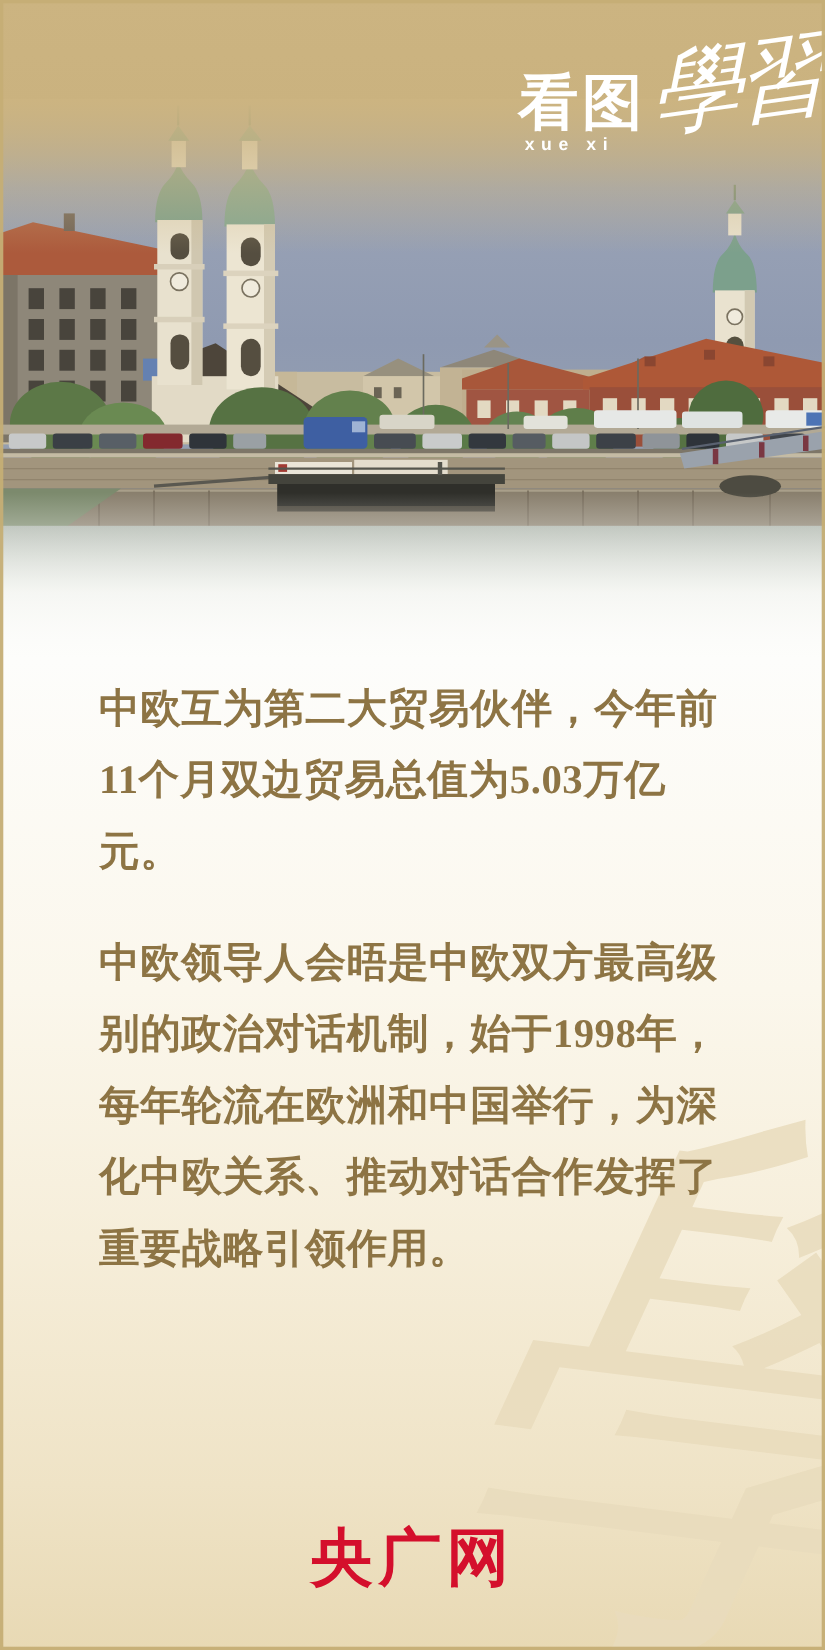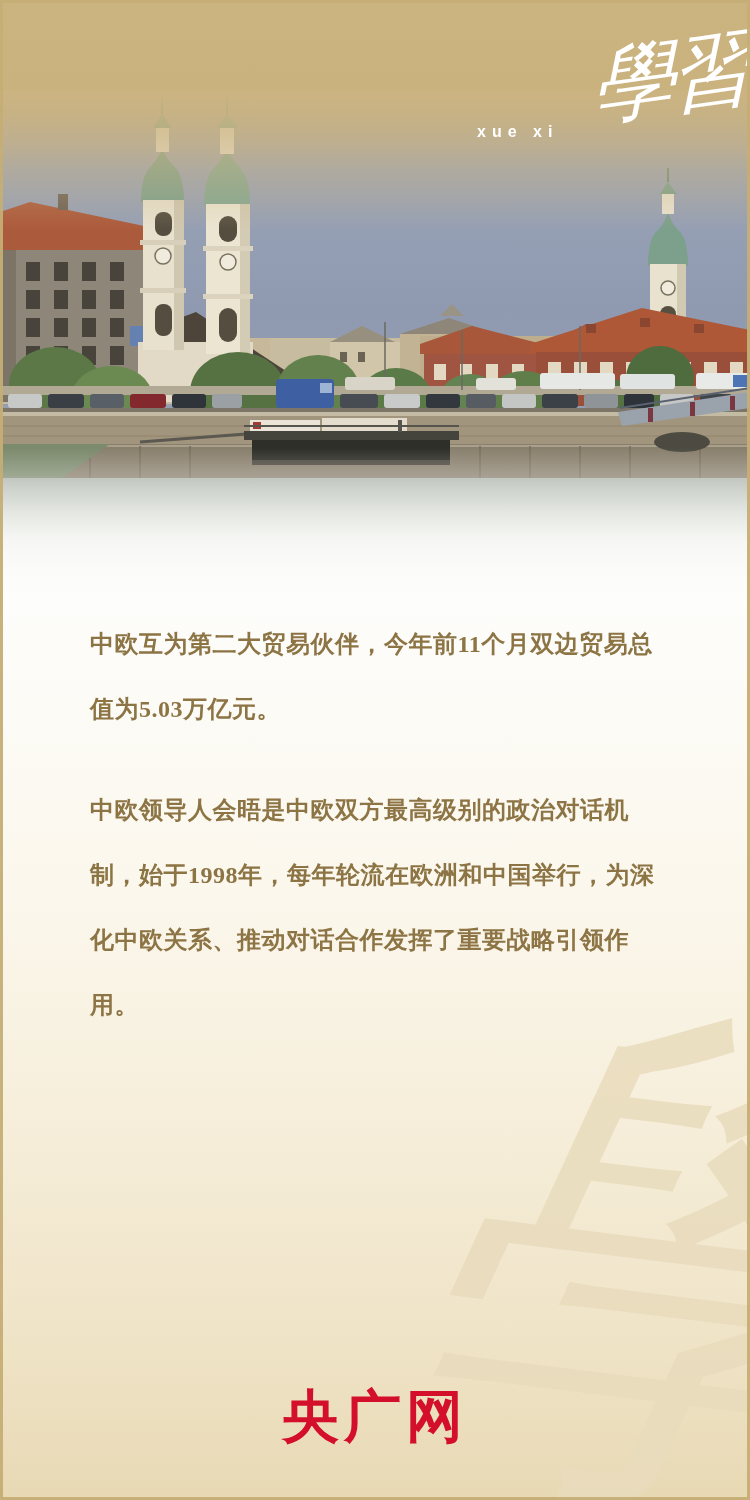--- a/index.html
+++ b/index.html
@@ -20,21 +20,21 @@
     font-weight:bold;font-size:16px;letter-spacing:6px;line-height:1;}
   .brand .script{position:absolute;left:128px;top:-14px;font-size:84px;line-height:1;
     font-style:italic;transform:rotate(-8deg) skewX(-6deg);letter-spacing:-6px;white-space:nowrap;}
   
   .photo{position:absolute;left:0;top:90px;width:750px;height:510px;z-index:5;display:block;}
   
   .watermark{position:absolute;left:408px;top:1000px;z-index:1;font-size:540px;line-height:1;
     color:#e9dcbd;opacity:.85;transform:rotate(7deg) skewX(-4deg);font-style:italic;pointer-events:none;}
   
   .content{position:absolute;left:90px;top:612px;width:582px;z-index:10;}
-  .content p{margin:0 0 36px 0;font-size:24px;line-height:65px;color:#8d7444;
+  .content p{margin:0 0 36px 0;font-size:37px;line-height:65px;color:#8d7444;
     font-weight:bold;text-align:left;letter-spacing:.5px;}
   
   .footer{position:absolute;left:0;top:1388px;width:750px;text-align:center;z-index:15;}
   .footer .cnr{display:inline-block;font-family:"Liberation Sans","DejaVu Sans",sans-serif;
     font-weight:900;font-size:57px;letter-spacing:5px;color:#d40f2c;line-height:1;}
 </style>
 </head>
 <body>
 
 <div class="poster">
@@ -279,20 +279,21 @@
       <rect x="690" y="312" width="5" height="14" fill="#7a3742"></rect>
       <rect x="730" y="306" width="5" height="14" fill="#7a3742"></rect>
       <ellipse cx="682" cy="352" rx="28" ry="10" fill="#4d4b41"></ellipse>
     </g>
 
     <rect x="0" y="0" width="750" height="140" fill="url(#g-top)"></rect>
     <rect x="0" y="358" width="750" height="152" fill="url(#g-bot)"></rect>
   </svg>
 
   <div class="brand">
+    <div class="cn">看图</div>
     <div class="py">xue xi</div>
     <div class="script">學習</div>
   </div>
 
   <div class="content">
     <p>中欧互为第二大贸易伙伴，今年前11个月双边贸易总值为5.03万亿元。</p>
     <p>中欧领导人会晤是中欧双方最高级别的政治对话机制，始于1998年，每年轮流在欧洲和中国举行，为深化中欧关系、推动对话合作发挥了重要战略引领作用。</p>
   </div>
 
   <div class="footer">

